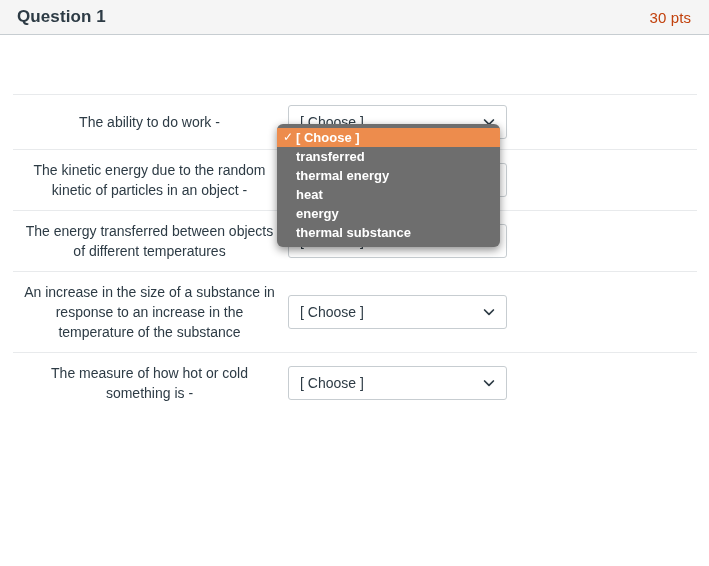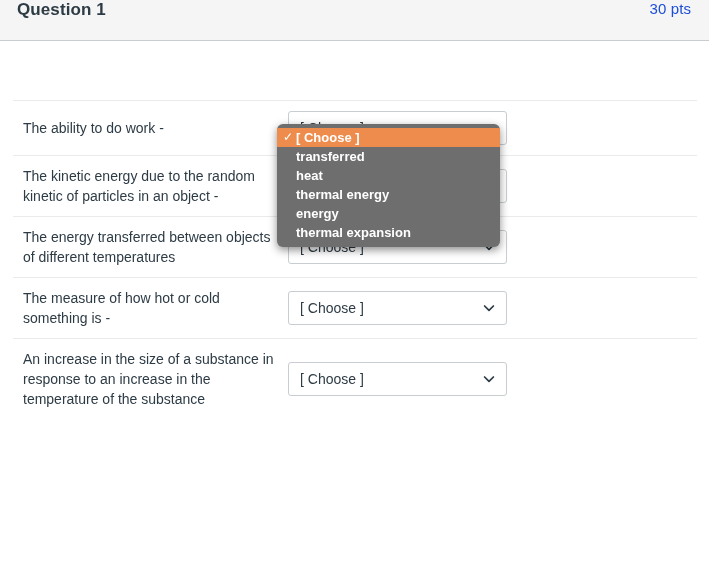--- a/index.html
+++ b/index.html
@@ -10,37 +10,38 @@
     width: 709px;
     height: 566px;
     background: #ffffff;
     font-family: "Liberation Sans", sans-serif;
     overflow: hidden;
     position: relative;
   }
 
   
   .q-header {
-    height: 41px;
+    height: 35px;
     box-sizing: border-box;
     background: #f5f5f5;
     border-bottom: 1px solid #c7cdd1;
     display: flex;
+    align-items: center;
     justify-content: space-between;
     padding: 0 18px 0 17px;
   }
   .q-title {
     font-size: 17px;
     font-weight: bold;
     color: #2d3b45;
     letter-spacing: 0.1px;
   }
   .q-points {
     font-size: 15px;
-    color: #1d4ed8;
+    color: #c2410c;
     letter-spacing: 0.1px;
   }
 
   
   .q-body {
     padding: 0 13px;
     box-sizing: border-box;
   }
   .spacer-top {
     height: 59px;
@@ -48,20 +49,21 @@
   .match-table {
     width: 684px;
     border-collapse: collapse;
   }
   .match-row {
     border-top: 1px solid #e8eaec;
   }
   .match-row > td {
     vertical-align: middle;
     padding: 0;
+    text-align: center;
   }
   .prompt-cell {
     width: 275px;
     padding: 10px 12px 10px 10px !important;
     box-sizing: border-box;
   }
   .prompt-text {
     font-size: 14px;
     line-height: 20px;
     color: #2d3b45;
@@ -191,37 +193,37 @@
                   <path d="M1.6 4 L6 8.4 L10.4 4" fill="none" stroke="#2d3b45" stroke-width="1.7" stroke-linecap="round" stroke-linejoin="round"></path>
                 </svg>
             </span>
           </div>
         </td>
       </tr>
 
 
       <tr class="match-row">
         <td class="prompt-cell">
+          <div class="prompt-text">An increase in the size of a substance in response to an increase in the temperature of the substance</div>
+        </td>
+        <td class="answer-cell">
+          <div class="choose-select">
+            <span>[ Choose ]</span>
+            <span class="chev">
+              <svg viewBox="0 0 12 12" width="12" height="12" aria-hidden="true">
+                  <path d="M1.6 4 L6 8.4 L10.4 4" fill="none" stroke="#2d3b45" stroke-width="1.7" stroke-linecap="round" stroke-linejoin="round"></path>
+                </svg>
+            </span>
+          </div>
+        </td>
+      </tr>
+
+      <tr class="match-row">
+        <td class="prompt-cell">
           <div class="prompt-text">The measure of how hot or cold something is -</div>
-        </td>
-        <td class="answer-cell">
-          <div class="choose-select">
-            <span>[ Choose ]</span>
-            <span class="chev">
-              <svg viewBox="0 0 12 12" width="12" height="12" aria-hidden="true">
-                  <path d="M1.6 4 L6 8.4 L10.4 4" fill="none" stroke="#2d3b45" stroke-width="1.7" stroke-linecap="round" stroke-linejoin="round"></path>
-                </svg>
-            </span>
-          </div>
-        </td>
-      </tr>
-
-      <tr class="match-row">
-        <td class="prompt-cell">
-          <div class="prompt-text">An increase in the size of a substance in response to an increase in the temperature of the substance</div>
         </td>
         <td class="answer-cell">
           <div class="choose-select">
             <span>[ Choose ]</span>
             <span class="chev">
               <svg viewBox="0 0 12 12" width="12" height="12" aria-hidden="true">
                   <path d="M1.6 4 L6 8.4 L10.4 4" fill="none" stroke="#2d3b45" stroke-width="1.7" stroke-linecap="round" stroke-linejoin="round"></path>
                 </svg>
             </span>
           </div>
@@ -240,31 +242,31 @@
   </div>
 
   <div class="dd-option">
     <span class="dd-check hidden">✓</span>
     <span class="dd-label">transferred</span>
   </div>
 
 
   <div class="dd-option">
     <span class="dd-check hidden">✓</span>
+    <span class="dd-label">thermal energy</span>
+  </div>
+
+  <div class="dd-option">
+    <span class="dd-check hidden">✓</span>
     <span class="dd-label">heat</span>
   </div>
 
   <div class="dd-option">
     <span class="dd-check hidden">✓</span>
-    <span class="dd-label">thermal energy</span>
-  </div>
-
-  <div class="dd-option">
-    <span class="dd-check hidden">✓</span>
     <span class="dd-label">energy</span>
   </div>
 
   <div class="dd-option">
     <span class="dd-check hidden">✓</span>
-    <span class="dd-label">thermal expansion</span>
+    <span class="dd-label">thermal substance</span>
   </div>
 
 </div>
 
 </body></html>

